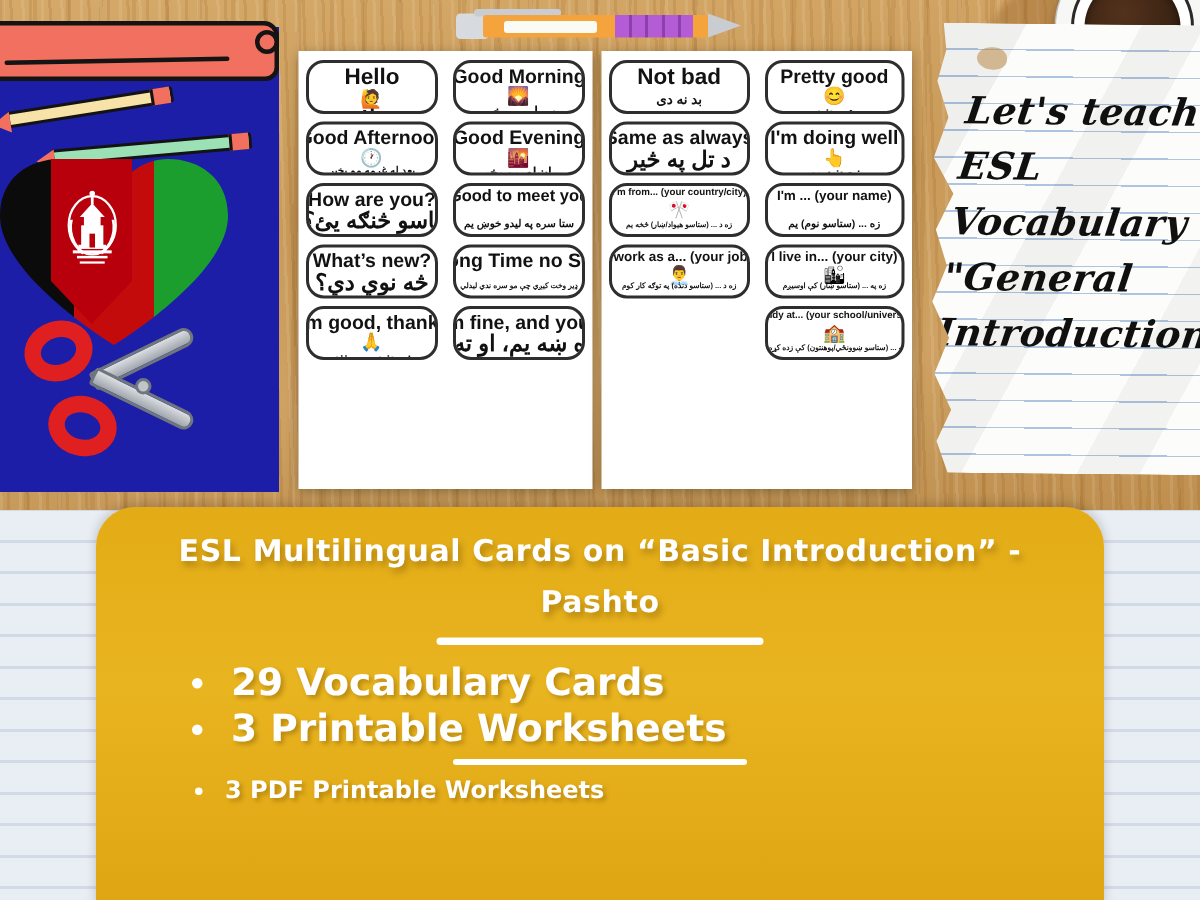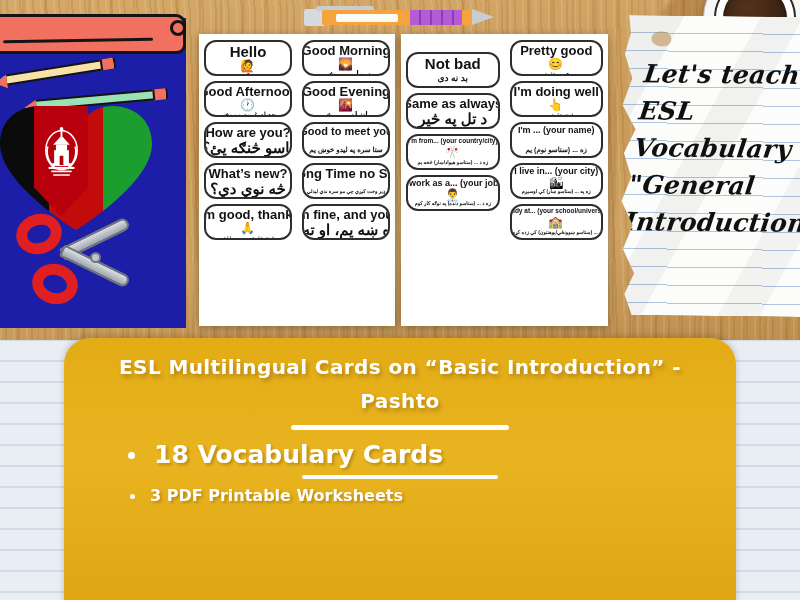--- a/index.html
+++ b/index.html
@@ -444,21 +444,21 @@
             <div class="card-en sz-lg">I’m fine, and you?</div>
             <div class="card-emoji"></div>
             <div class="card-ps p-lg">زه ښه یم، او ته؟</div>
           </div>
         </div>
     </div>
   </div>
 
   <div class="sheet sheet-right">
     <div style="display:flex;">
-      <div class="card-col" id="col-c" style="width:50%;margin-top:12px;">
+      <div class="card-col" id="col-c" style="width:50%;">
           <div class="card">
             <div class="card-en sz-xl">Not bad</div>
             <div class="card-emoji"></div>
             <div class="card-ps p-md">بد نه دی</div>
           </div>
           <div class="card">
             <div class="card-en sz-lg">Same as always</div>
             <div class="card-emoji"></div>
             <div class="card-ps p-lg">د تل په څیر</div>
           </div>
@@ -500,21 +500,22 @@
             <div class="card-ps p-xs">زه په ... (ستاسو ښوونځي/پوهنتون) کې زده کړه کوم</div>
           </div>
         </div>
     </div>
   </div>
 
   <div class="banner">
     <div class="banner-title">ESL Multilingual Cards on “Basic Introduction” - Pashto</div>
     <div class="rule"></div>
     <ul class="bullets" id="feature-list">
-        <li>18 Vocabulary Cards</li>
+        <li>29 Vocabulary Cards</li>
+        <li>3 Printable Worksheets</li>
       </ul>
     <div class="rule small"></div>
     <ul class="bullets bullets-sm" id="subfeature-list">
         <li>3 PDF Printable Worksheets</li>
       </ul>
   </div>
 
 </div>
 
 </body></html>

